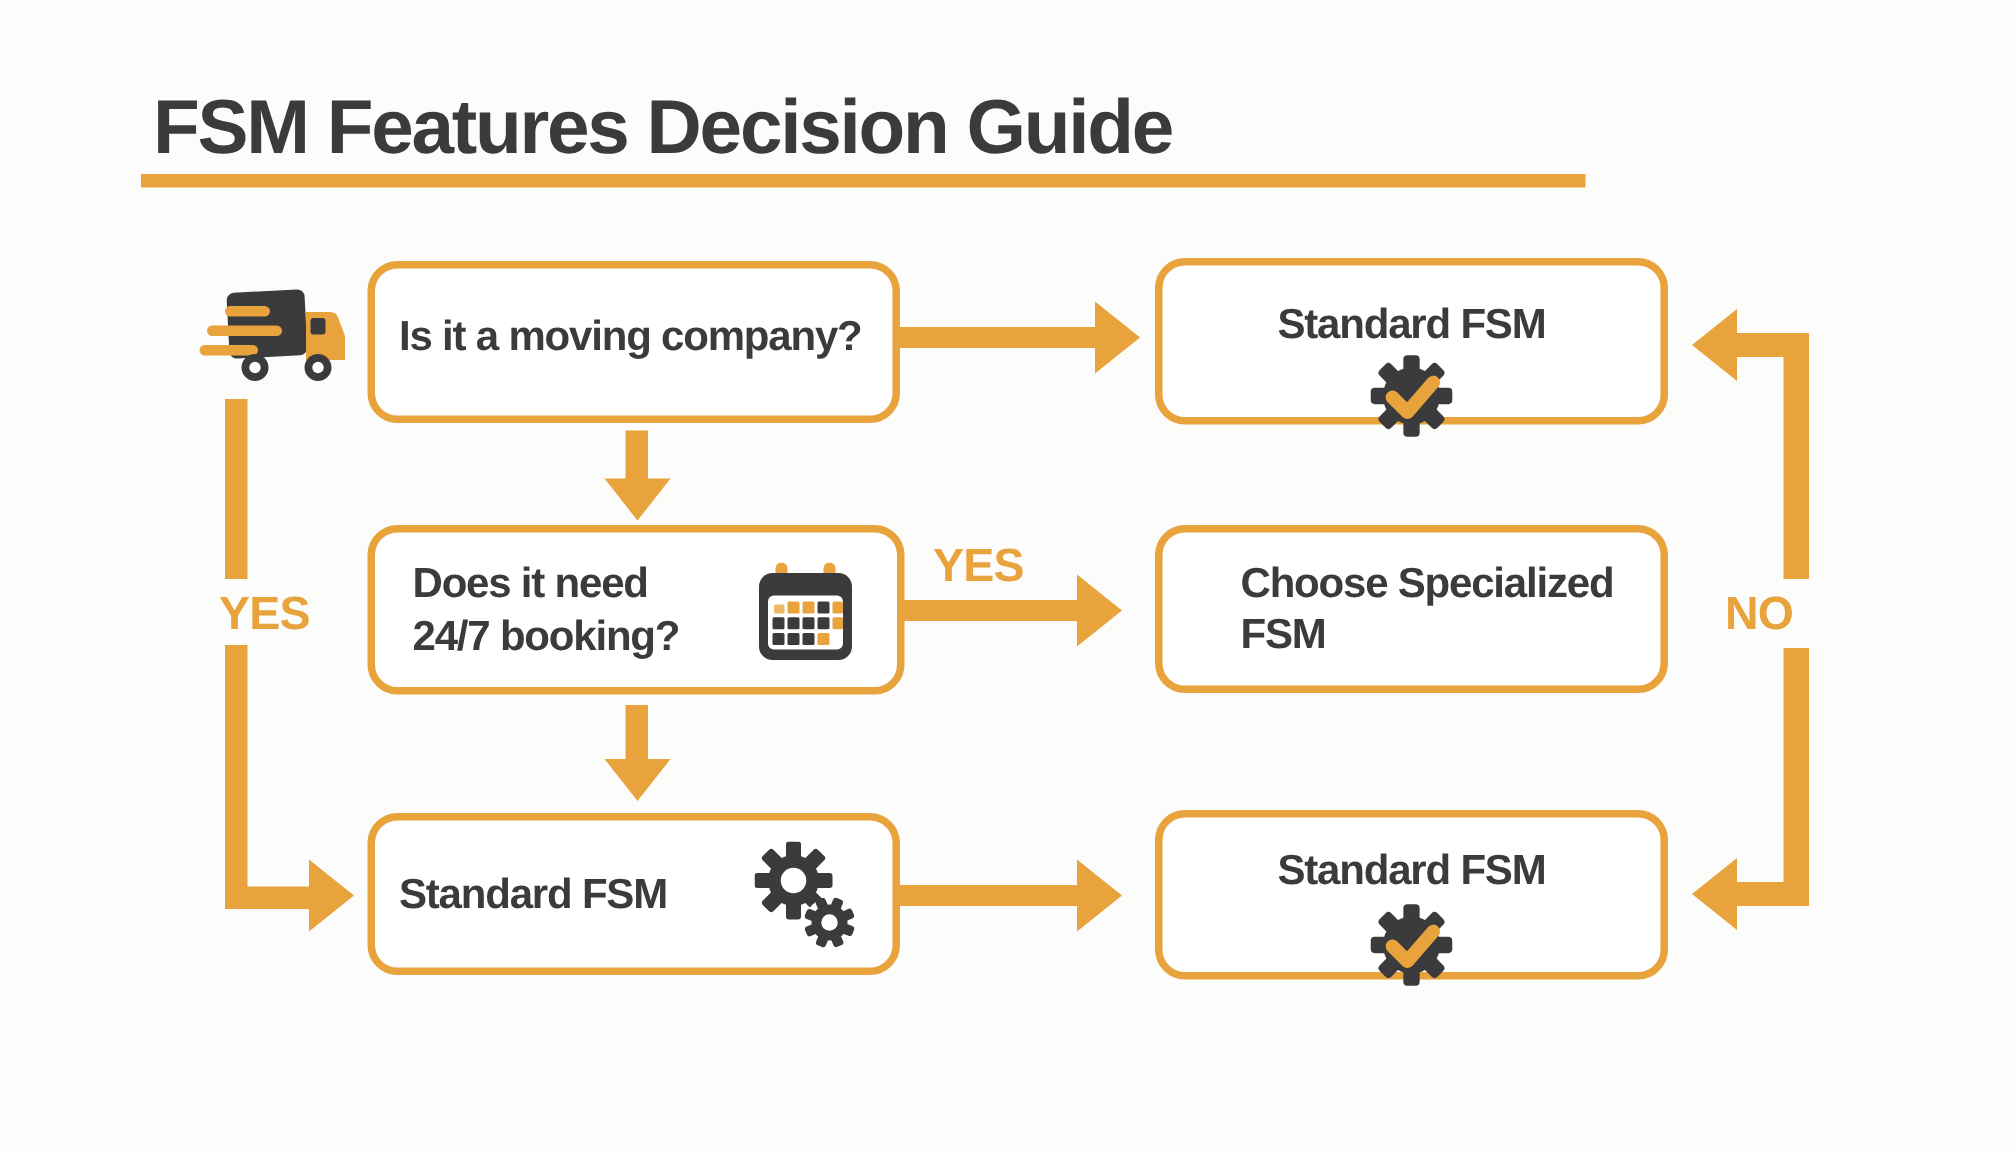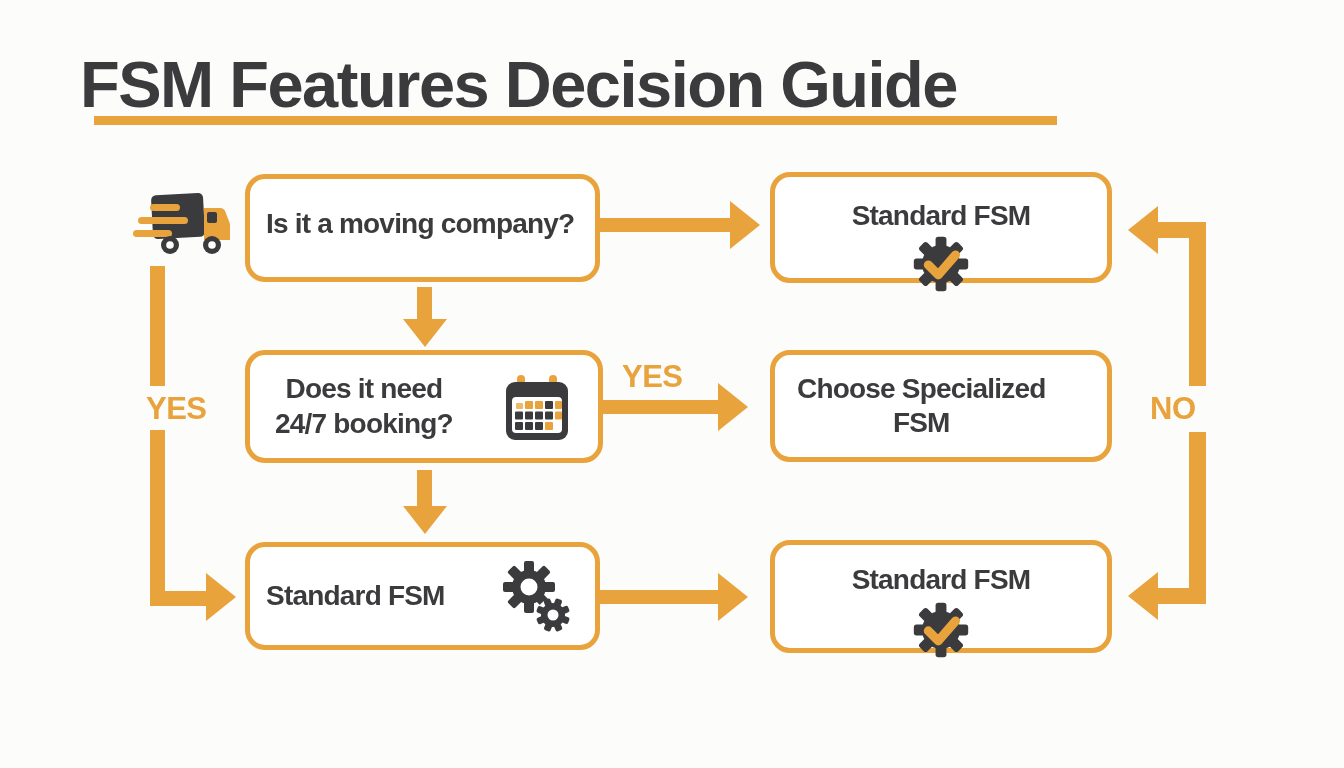--- a/index.html
+++ b/index.html
@@ -3,40 +3,40 @@
 <meta charset="utf-8">
 <style>
   html,body{margin:0;padding:0;background:#e9e9e9;}
   .stage{
     position:relative;width:1344px;height:768px;margin:0 auto;
     background:#fcfcfb;overflow:hidden;
     font-family:"Liberation Sans", sans-serif;
   }
   
   .page-title{
-    position:absolute;left:80px;top:47px;margin:0;
-    font-size:65px;font-weight:bold;letter-spacing:-1.5px;line-height:76px;
+    position:absolute;left:102px;top:47px;margin:0;
+    font-size:51px;font-weight:bold;letter-spacing:-1.5px;line-height:76px;
     color:#3b3b3d;white-space:nowrap;
   }
   .title-underline{
     position:absolute;left:94px;top:116px;width:963px;height:9px;
     background:#e8a33c;
   }
   
   .node{
     position:absolute;box-sizing:border-box;background:#ffffff;
     border:5px solid #e8a33c;border-radius:20px;
     color:#3b3b3d;font-weight:bold;font-size:28px;letter-spacing:-0.8px;
     line-height:1.22;display:flex;align-items:center;
   }
-  .node .node-label{white-space:pre-line;text-align:center;}
+  .node .node-label{white-space:pre-line;}
   .node-q1{left:245px;top:174px;width:355px;height:108px;padding-left:16px;padding-bottom:8px;}
   .node-standard-top{left:770px;top:172px;width:342px;height:111px;}
   .node-q2{left:245px;top:350px;width:358px;height:113px;padding-left:25px;}
-  .node-specialized{left:770px;top:350px;width:342px;height:112px;padding-left:22px;}
+  .node-specialized{left:770px;top:350px;width:342px;height:112px;padding-left:52px;}
   .node-standard-left{left:245px;top:542px;width:355px;height:108px;padding-left:16px;}
   .node-standard-bottom{left:770px;top:540px;width:342px;height:113px;}
   .centered-label{position:absolute;left:0;width:100%;text-align:center;}
   .node-standard-top .centered-label{top:22px;}
   .node-standard-bottom .centered-label{top:18px;}
   .icon-abs{position:absolute;}
   .calendar-pos{right:30px;top:20px;}
   .gears-pos{right:24px;top:14px;}
   .gearcheck-pos-top{left:50%;margin-left:-29px;top:58px;}
   .gearcheck-pos-bottom{left:50%;margin-left:-29px;top:56px;}

